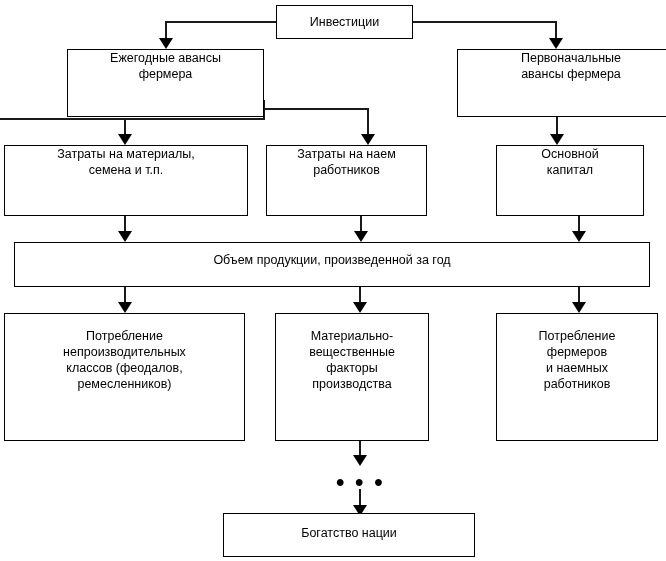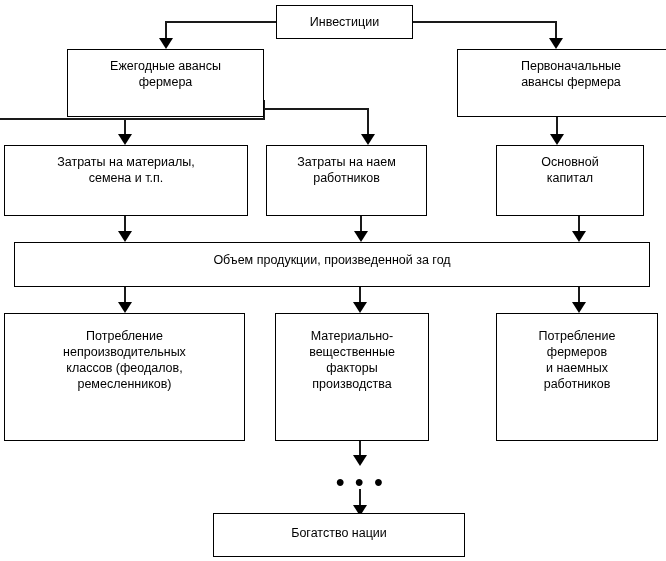--- a/index.html
+++ b/index.html
@@ -34,21 +34,21 @@
   .node-text {
     display: block;
     width: 100%;
     white-space: pre-line;
   }
   .node.align-top .node-text {
     align-self: flex-start;
   }
   .node.align-top {
     align-items: flex-start;
-    padding-top: 8px;
+    padding-top: 0;
   }
   .conn {
     position: absolute;
     background: #1a1a1a;
     z-index: 1;
   }
   .conn.h { height: 2px; }
   .conn.v { width: 2px; }
   .arrowhead {
     position: absolute;
@@ -168,17 +168,17 @@
 производства</span>
   </div>
 
   <div class="node align-top" style="left:496px; top:313px; width:162px; height:128px; padding-top:14px;">
     <span class="node-text">Потребление
 фермеров
 и наемных
 работников</span>
   </div>
 
-  <div class="node align-top" style="left:213px; top:513px; width:252px; height:44px; padding-top:11px;">
+  <div class="node align-top" style="left:223px; top:513px; width:252px; height:44px; padding-top:11px;">
     <span class="node-text">Богатство нации</span>
   </div>
 
 </div>
 
 </body></html>

